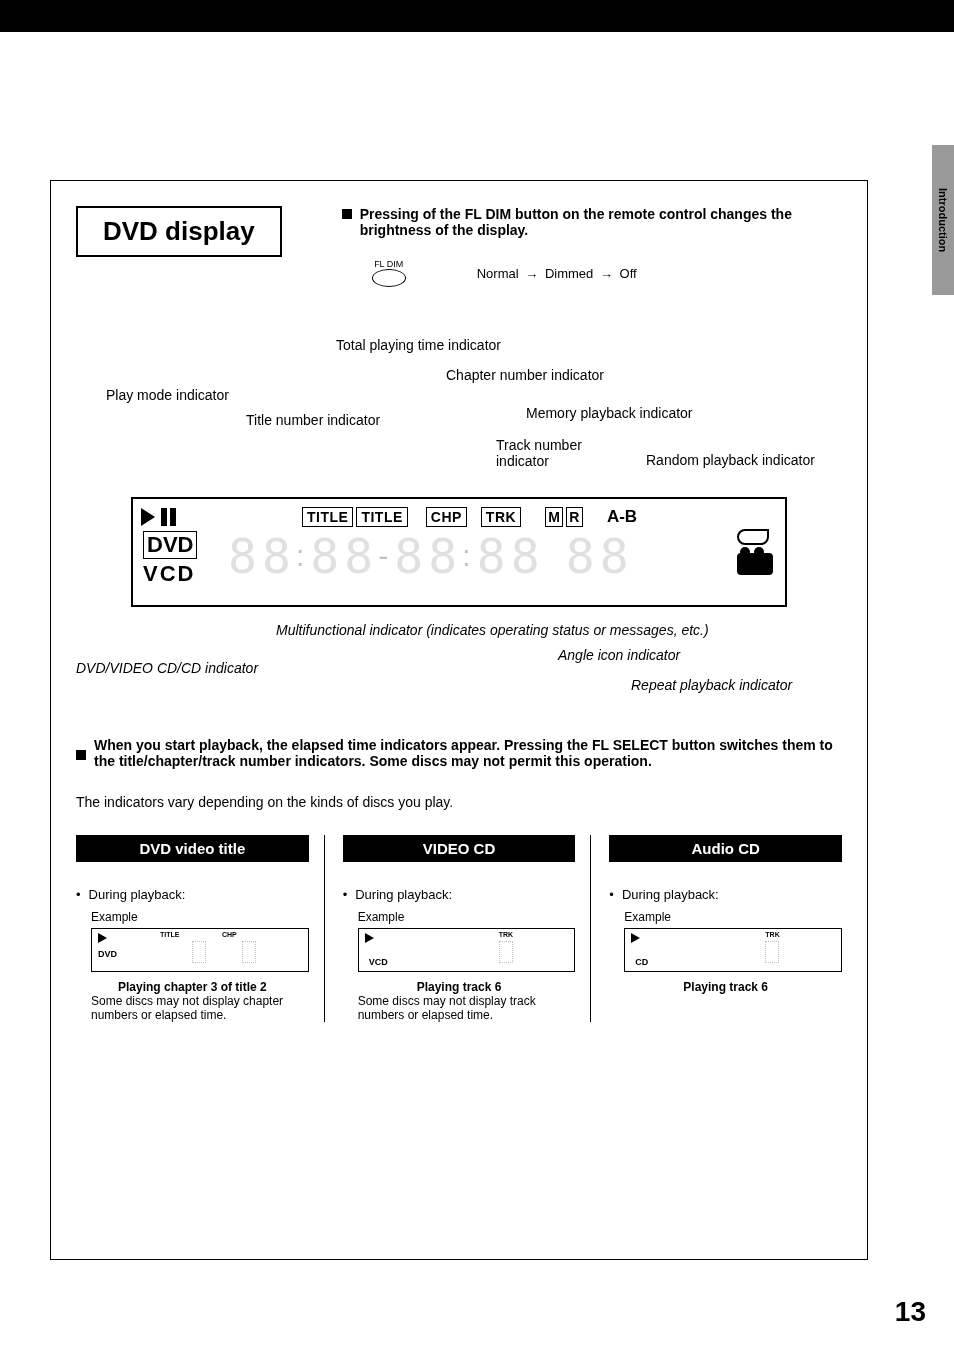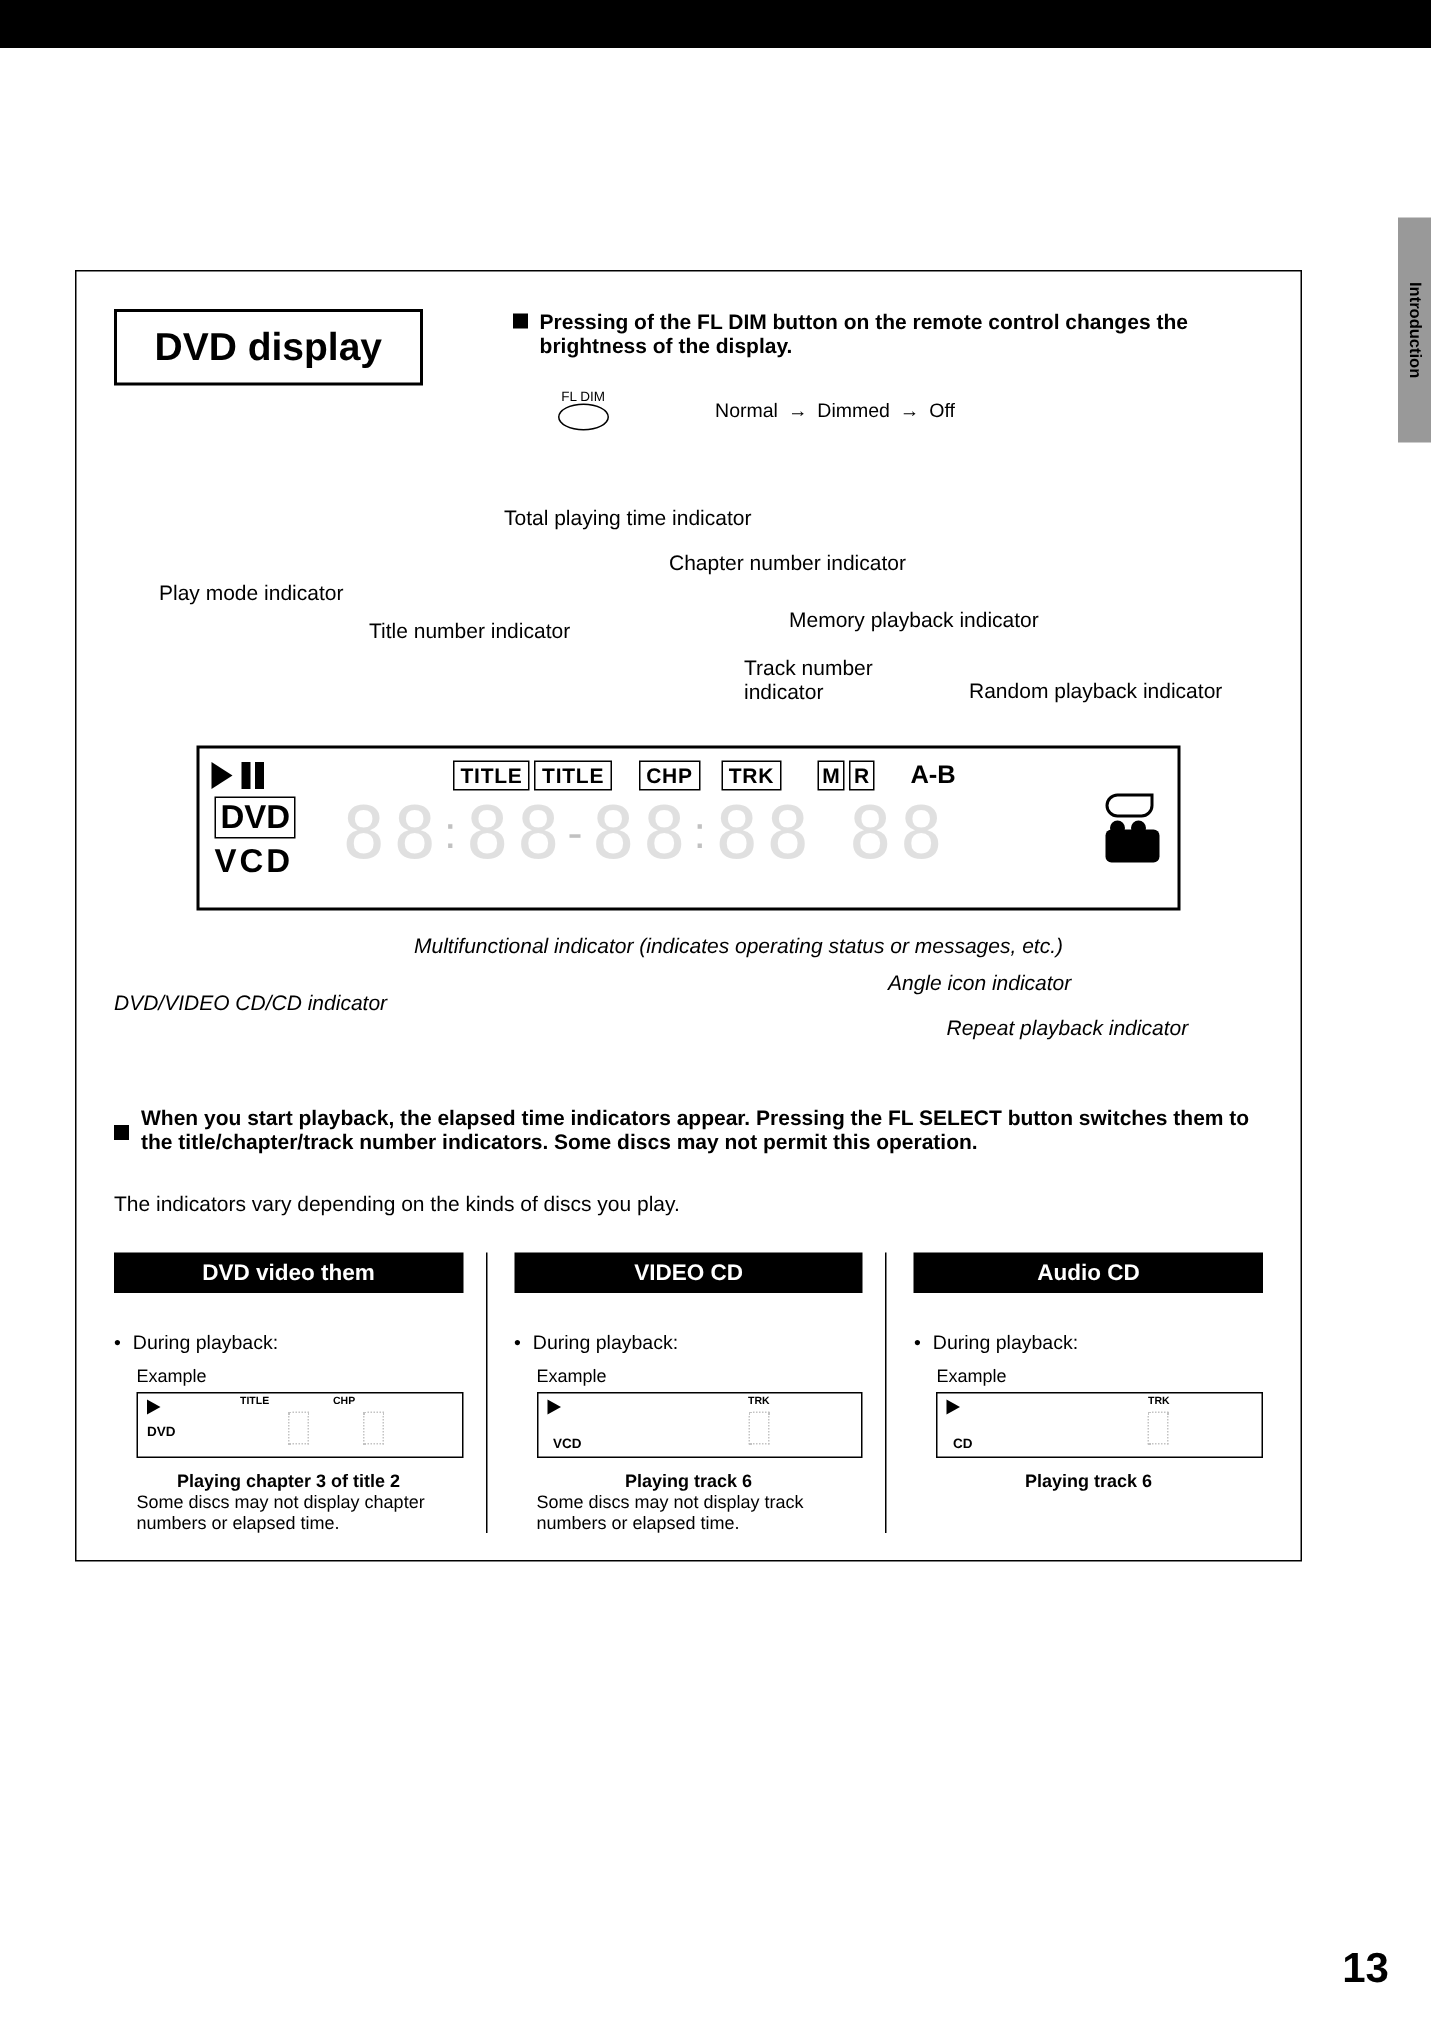--- a/index.html
+++ b/index.html
@@ -32,21 +32,21 @@
       font-size: 11px;
       font-weight: bold;
       color: #000;
     }
     .page-frame {
       border: 1px solid #000;
       position: absolute;
       left: 50px;
       top: 180px;
       width: 818px;
-      height: 861px;
+      height: 1080px;
       padding: 25px;
     }
     .header-row {
       display: flex;
       align-items: flex-start;
       gap: 60px;
     }
     .title-box {
       border: 2px solid #000;
       padding: 8px 25px;
@@ -363,35 +363,35 @@
     </div>
     <div class="right-icons">
       <div class="repeat-icon"></div>
       <div class="camera-icon"></div>
     </div>
   </div>
 
   <div class="bottom-labels">
     <span class="ind-label" style="left:200px;top:15px;width:330px;text-align:left">Multifunctional indicator (indicates operating status or messages, etc.)</span>
     <span class="ind-label" style="left:0;top:53px">DVD/VIDEO CD/CD indicator</span>
-    <span class="ind-label" style="left:516px;top:40px">Angle icon indicator</span>
+    <span class="ind-label" style="left:482px;top:40px">Angle icon indicator</span>
     <span class="ind-label" style="left:555px;top:70px">Repeat playback indicator</span>
   </div>
 
   <div class="note-section">
     <div class="bullet-sq"></div>
     <div>When you start playback, the elapsed time indicators appear.  Pressing the FL SELECT button switches them to the title/chapter/track number indicators. Some discs may not permit this operation.</div>
   </div>
 
   <div class="sub-note">The indicators vary depending on the kinds of discs you play.</div>
 
   <div class="disc-cols">
 
     <div class="disc-col">
-      <div class="col-header">DVD video them</div>
+      <div class="col-header">DVD video title</div>
       <div class="col-body">
         <div class="bullet-line">
             <span>•</span>
             <span>During playback:</span>
           </div>
         <div class="example-label">Example</div>
         <div class="mini-display">
           <div class="mini-play"></div>
           <span style="position:absolute;left:68px;top:2px;font-size:7px">TITLE</span>
           <span style="position:absolute;left:130px;top:2px;font-size:7px">CHP</span>

